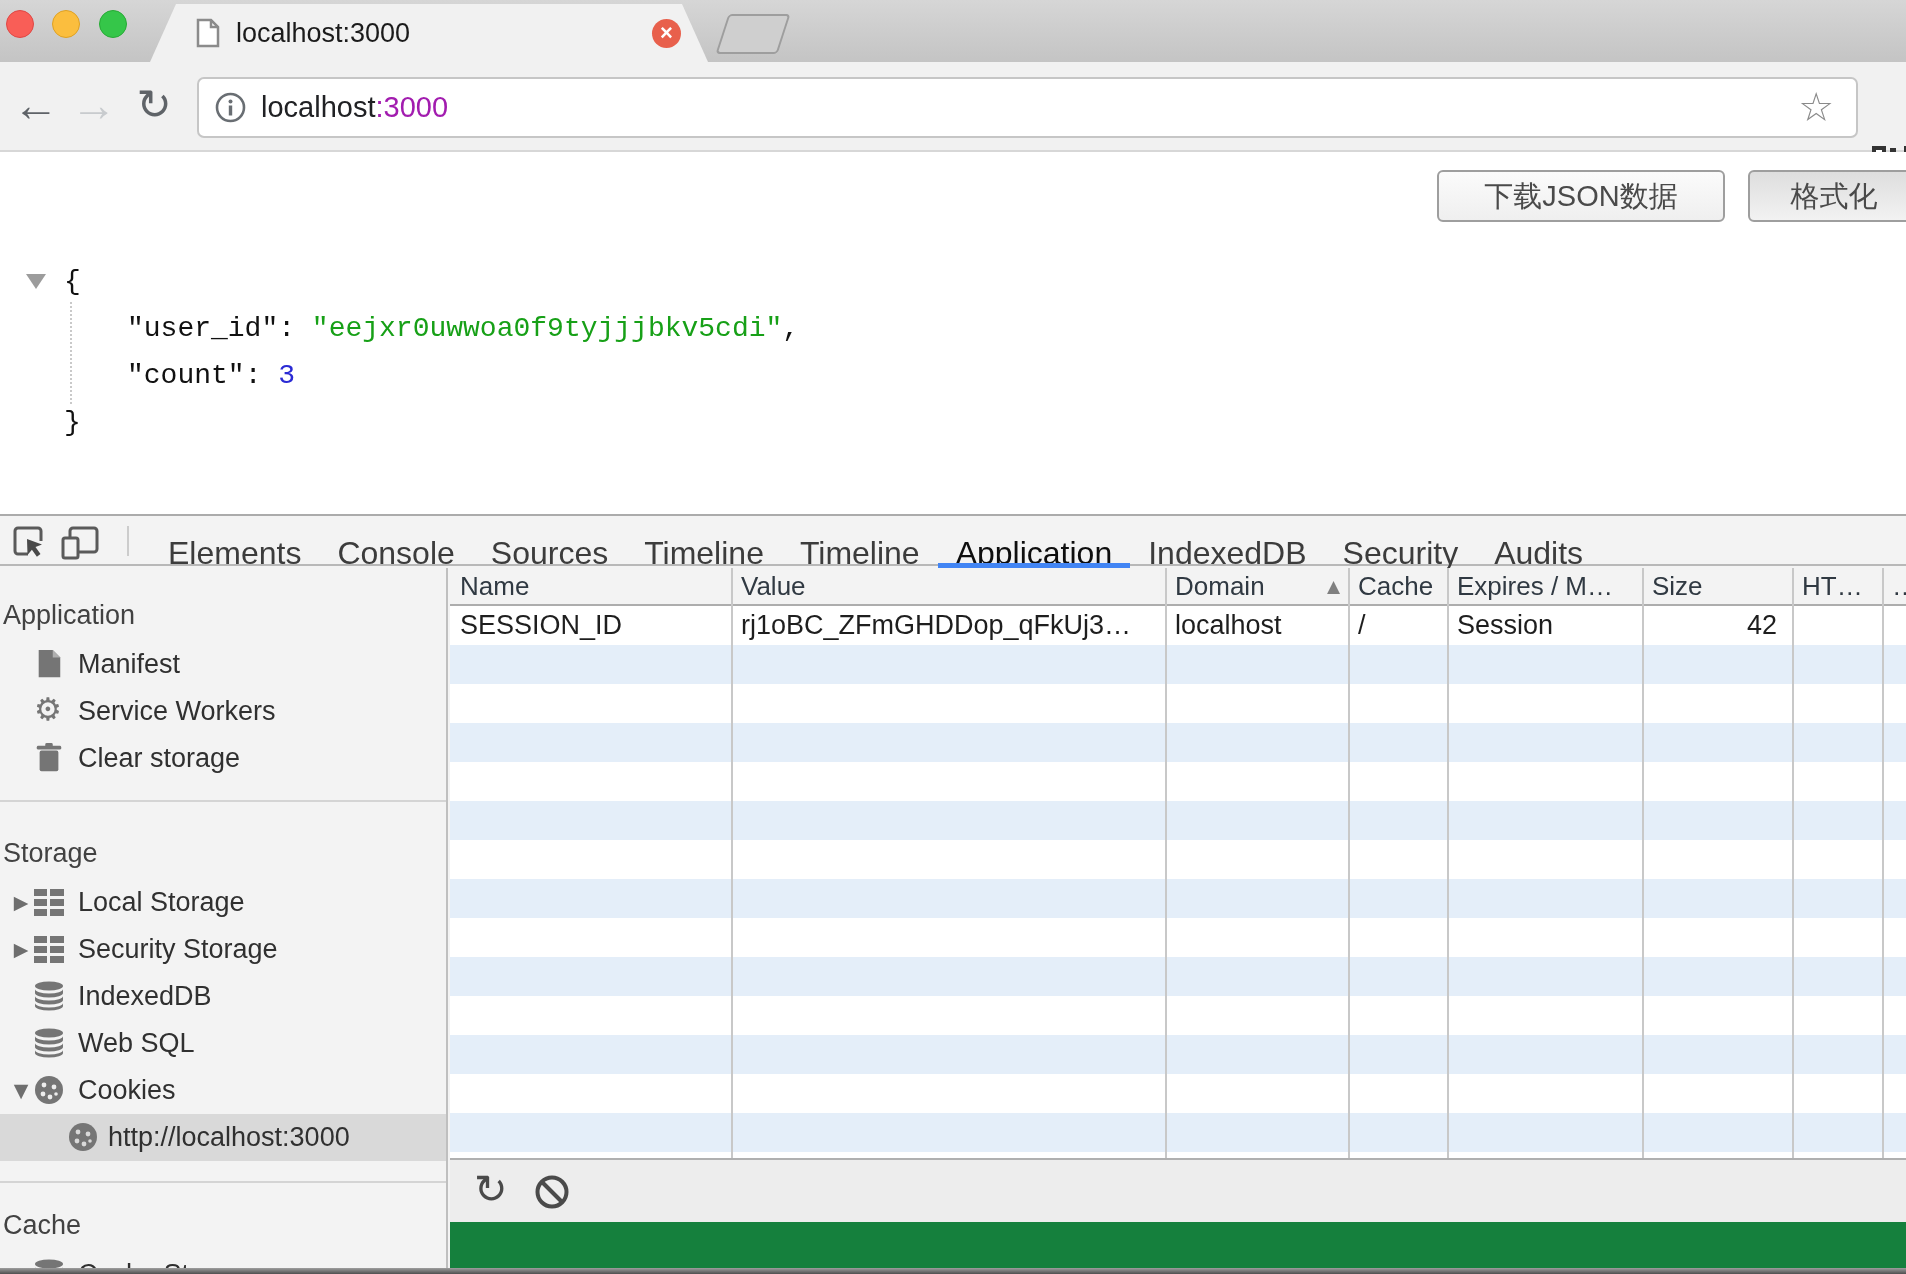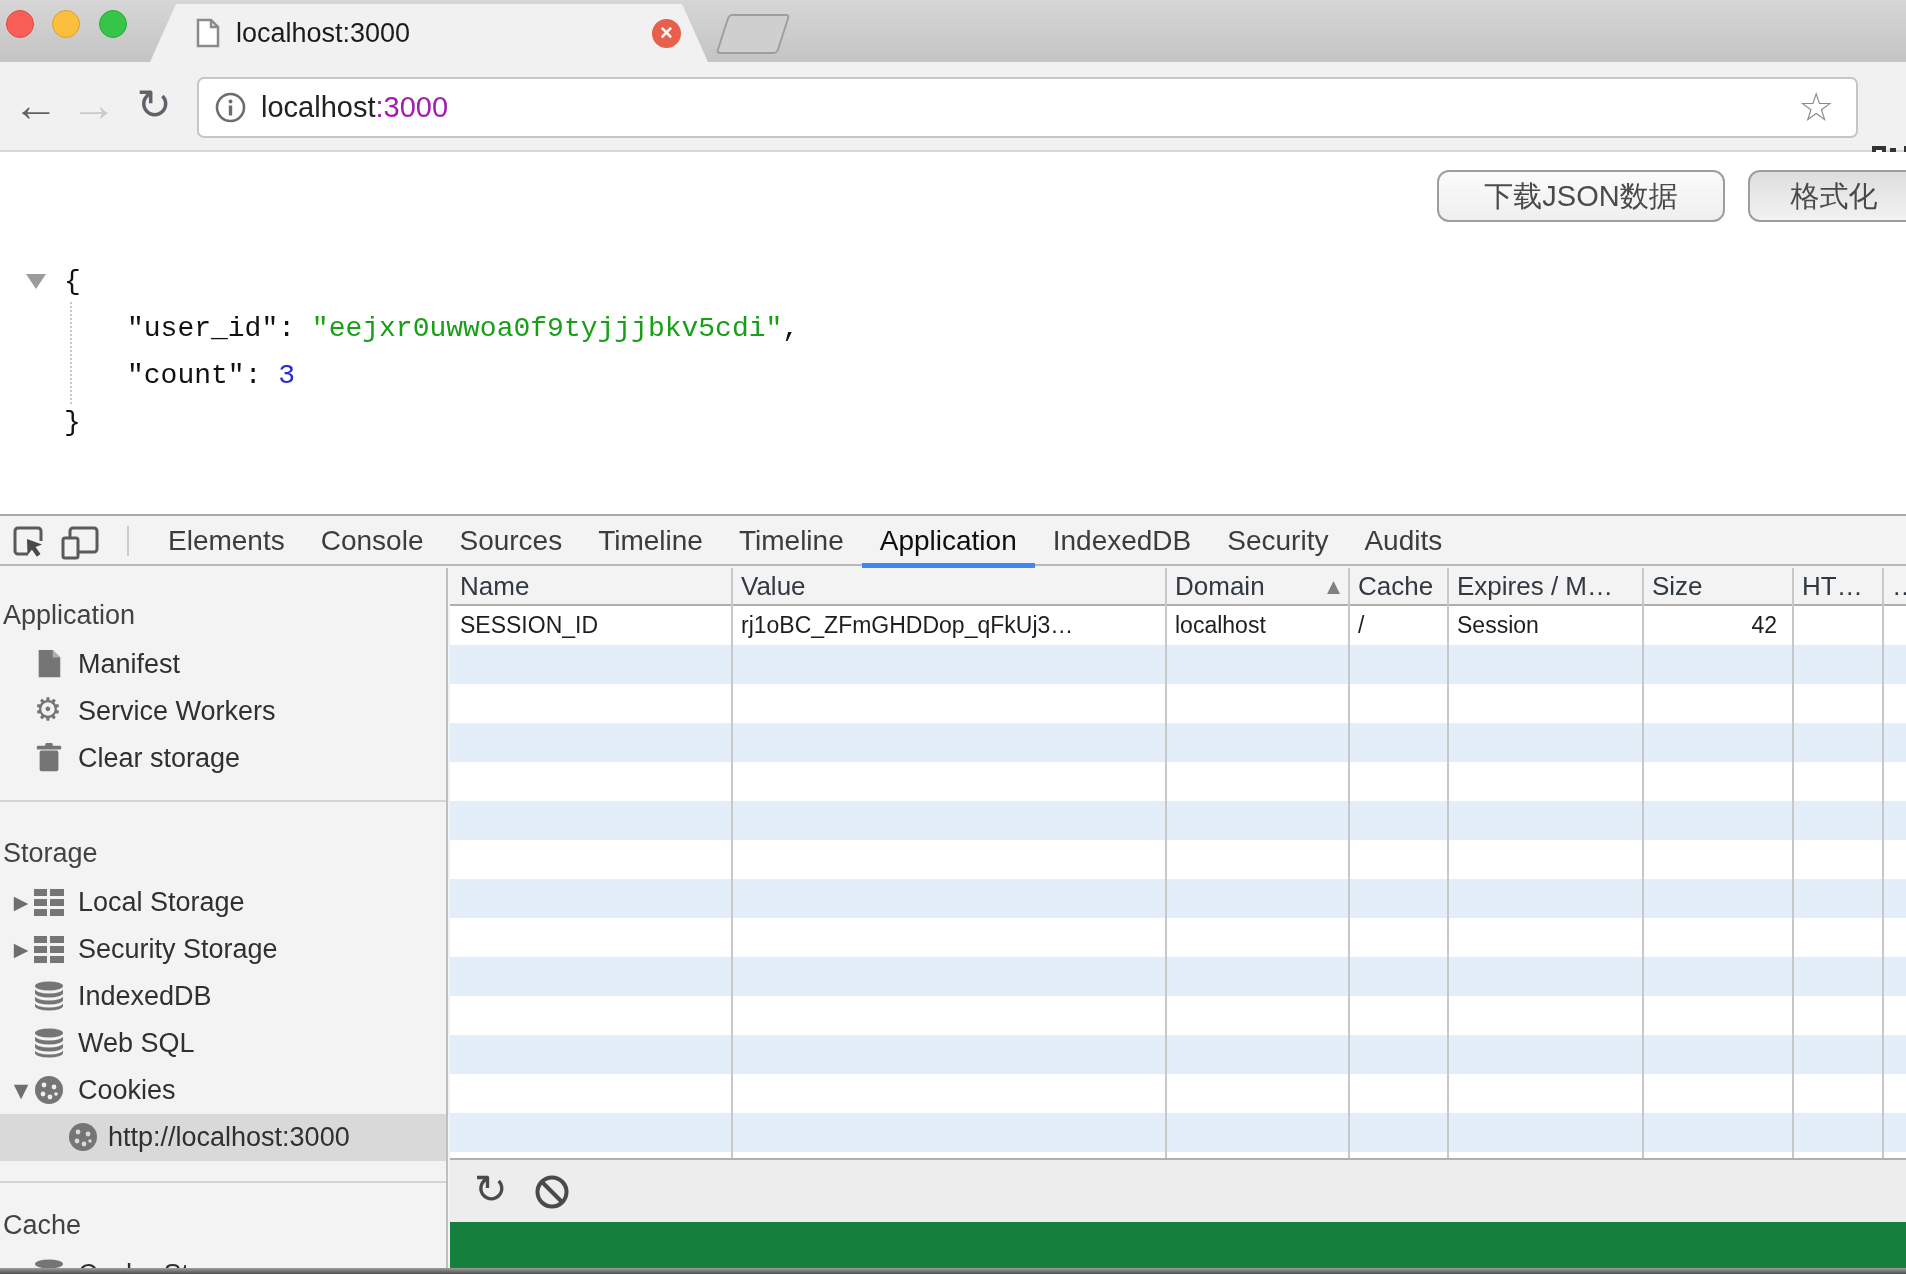--- a/index.html
+++ b/index.html
@@ -30,21 +30,21 @@
   #addressbar { position:absolute; left:197px; top:15px; width:1661px; height:61px;
     background:#fff; border:2px solid #C6C6C6; border-radius:7px; }
   #info-icon { position:absolute; left:16px; top:13px; }
   #url { position:absolute; left:62px; top:0; line-height:57px; font-size:29px; }
   #url-host { color:#202124; } #url-port { color:#a21caf; }
   #star-icon { position:absolute; right:22px; top:0; line-height:57px; font-size:40px; color:#8A8A8A; }
   #qr-icon { position:absolute; left:1872px; top:84px; }
 
   
   #page { position:absolute; left:0; top:152px; width:1906px; height:362px; background:#fff; }
-  .pagebtn { position:absolute; top:18px; height:52px; border:2px solid #9E9E9E; border-radius:12px;
+  .pagebtn { position:absolute; top:18px; height:52px; border:2px solid #9E9E9E; border-radius:6px;
     font-size:29px; color:#4A4A4A; text-align:center; line-height:48px;
     font-family:"Liberation Sans","DejaVu Sans",sans-serif; }
   #btn-download { left:1437px; width:288px; background:linear-gradient(#FBFBFB,#EFEFEF); }
   #btn-format   { left:1748px; width:172px; background:linear-gradient(#DEDEDE,#F2F2F2); }
   #json-triangle { position:absolute; left:26px; top:122px; width:0; height:0;
     border-left:10px solid transparent; border-right:10px solid transparent; border-top:15px solid #9C9C9C; }
   #json-code { position:absolute; left:64px; top:106px; font-family:"Liberation Mono","DejaVu Sans Mono",monospace;
     font-size:28px; line-height:47px; color:#111; white-space:pre; }
   .json-indent { padding-left:63px; }
   .json-string { color:#17A017; } .json-number { color:#2A2AD4; }
@@ -52,21 +52,21 @@
 
   
   #devtools { position:absolute; left:0; top:514px; width:1906px; height:760px;
     border-top:2px solid #ABABAB; background:#F3F3F3; }
   #dt-toolbar { position:absolute; left:0; top:0; width:1906px; height:50px;
     background:#F3F3F3; border-bottom:2px solid #B8B8B8; }
   #inspect-icon { position:absolute; left:12px; top:9px; }
   #device-icon  { position:absolute; left:60px; top:10px; }
   #dt-sep { position:absolute; left:127px; top:10px; width:2px; height:30px; background:#CCC; }
   #dt-tabs { position:absolute; left:150px; top:0; height:50px; display:flex; align-items:center; }
-  .dt-tab { position:relative; padding:0 18px; font-size:28px; color:#3C3C3C; height:50px; line-height:50px; }
+  .dt-tab { position:relative; padding:12px 18px; font-size:32px; color:#3C3C3C; height:50px; line-height:50px; }
   .dt-tab.active { color:#0E0E0E; }
   .dt-tab.active::after { content:""; position:absolute; left:0; right:0; bottom:-2px; height:5px; background:#4285F4; }
 
   
   #sidebar { position:absolute; left:0; top:52px; width:448px; height:702px;
     background:#F3F3F3; border-right:2px solid #BFBFBF; overflow:hidden; padding-top:21px; }
   .sec-header { height:52px; line-height:52px; font-size:27px; color:#424242; padding-left:3px; }
   .side-item { position:relative; height:47px; }
   .side-item .tri { position:absolute; left:8px; top:0; width:26px; height:47px; line-height:47px;
     font-size:19px; color:#6E6E6E; text-align:center; font-family:"DejaVu Sans",sans-serif; }
@@ -84,21 +84,21 @@
   .tgrid { display:grid; grid-template-columns:281px 434px 183px 99px 195px 150px 90px 1fr; }
   #thead { position:absolute; left:0; top:0; width:100%; height:38px; background:#F3F3F3;
     border-bottom:2px solid #ADADAD; }
   #thead .cell { line-height:36px; font-size:26px; color:#303942; padding-left:10px; white-space:nowrap;
     overflow:hidden; display:flex; }
   #sort-icon { margin-left:auto; padding-right:8px; font-size:17px; color:#808080;
     font-family:"DejaVu Sans",sans-serif; }
   #tbody { position:absolute; left:0; top:38px; width:100%; height:552px; overflow:hidden;
     background:repeating-linear-gradient(to bottom,#FFF 0 39px,#E4EEF9 39px 78px); }
   #row1 { position:absolute; left:0; top:0; width:100%; height:39px; }
-  #row1 .cell { line-height:39px; font-size:23px; color:#1E1E1E; padding-left:10px; white-space:nowrap; overflow:hidden; }
+  #row1 .cell { line-height:39px; font-size:27px; color:#1E1E1E; padding-left:10px; white-space:nowrap; overflow:hidden; }
   #row1 .cell.num { text-align:right; padding-right:15px; }
   .colb { position:absolute; top:0; width:2px; height:590px; background:#C8C8C8; }
   #tfoot { position:absolute; left:0; top:590px; width:100%; height:64px; background:#EDEDED;
     border-top:2px solid #B0B0B0; }
   #foot-refresh { position:absolute; left:24px; top:0; height:62px; line-height:58px;
     font-size:40px; color:#4A4A4A; font-family:"DejaVu Sans",sans-serif; }
   #foot-block { position:absolute; left:84px; top:14px; }
   #bottom-edge { position:absolute; left:0; top:1268px; width:1906px; height:6px;
     background:linear-gradient(#9E9E9E,#4F4F4F); }
 </style>

